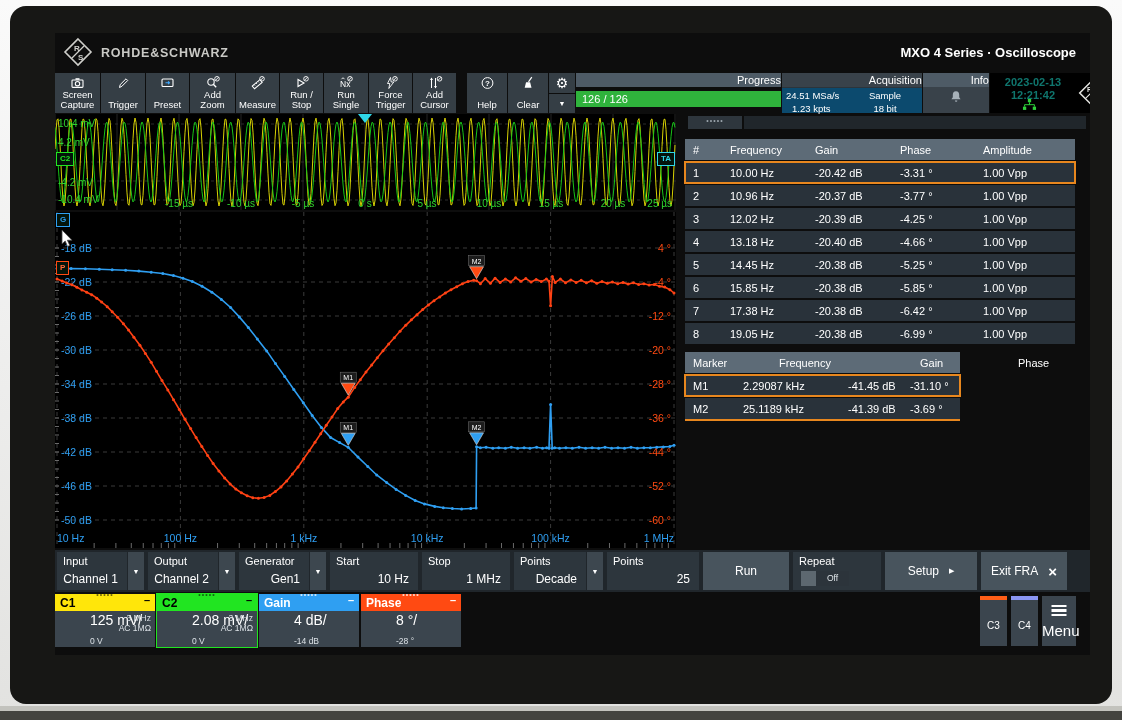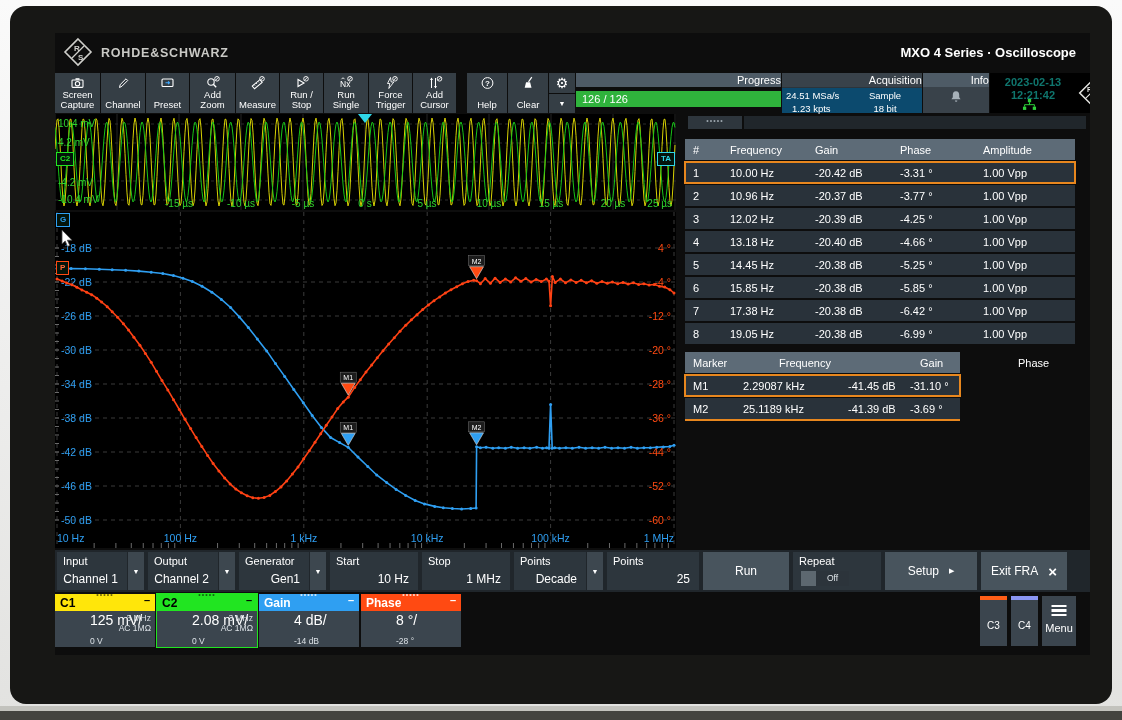--- a/index.html
+++ b/index.html
@@ -76,21 +76,21 @@
   .cbody{position:relative;height:36px;color:#fff;margin-left:30px;}
   .cmain{position:absolute;left:5px;top:1px;font-size:14px;}
   .cinfo{position:absolute;right:4px;top:2px;font-size:8.5px;line-height:1.2;text-align:right;color:#dbe1e6;}
   .coffs{position:absolute;left:5px;bottom:1px;font-size:8.5px;color:#dbe1e6;}
   .sbtn{position:absolute;top:563px;width:27px;height:50px;background:#3b454e;color:#fff;font-size:10px;}
   .sbtn .stripe{position:absolute;left:0;right:0;top:0;height:4px;}
   .sbtn .sl{position:absolute;left:0;right:0;top:24px;text-align:center;}
   .menu{position:absolute;left:987px;top:563px;width:34px;height:50px;background:#3b454e;color:#fff;}
   .menu .bars{position:absolute;left:50%;transform:translateX(-50%);top:9px;}
   .menu .bars div{width:15px;height:2.2px;background:#fff;margin-bottom:2.2px;}
-  .menu .ml{position:absolute;left:0;right:0;top:26px;text-align:center;font-size:11px;}
+  .menu .ml{position:absolute;left:0;right:0;top:26px;text-align:center;font-size:15px;}
   .cursor{position:absolute;left:6px;top:18px;}
 </style>
 </head>
 <body>
 
 <div class="stage">
  <div class="device">
   <div class="screen">
 
    <div class="hdr">
@@ -110,21 +110,21 @@
               <rect x="5" y="2.2" width="4" height="1.6" fill="#fff"></rect>
               <rect x="1.5" y="4" width="11" height="7.4" rx="0.8" fill="none" stroke="#fff" stroke-width="1.1"></rect>
               <circle cx="7" cy="7.7" r="2.2" fill="none" stroke="#fff" stroke-width="1.1"></circle>
             </svg>
        <span>Screen Capture</span>
           </div>
      <div class="tbtn" style="width:44px">
        <svg width="15" height="14" viewBox="0 0 14 14">
               <polygon points="3,11.5 3.7,8.6 9.5,2.8 11.2,4.5 5.4,10.3" fill="none" stroke="#fff" stroke-width="1"></polygon>
             </svg>
-       <span>Channel</span>
+       <span>Trigger</span>
           </div>
      <div class="tbtn" style="width:43px">
        <svg width="15" height="14" viewBox="0 0 14 14">
               <rect x="1.5" y="3" width="11" height="7.5" rx="1" fill="none" stroke="#fff" stroke-width="1.1"></rect>
               <path d="M5,6.8 h4 M7.6,5.4 L9,6.8 L7.6,8.2" fill="none" stroke="#3fa9ff" stroke-width="1.1"></path>
             </svg>
        <span>Preset</span>
           </div>
      <div class="tbtn" style="width:45px">
        <svg width="16" height="14" viewBox="0 0 14 14">

